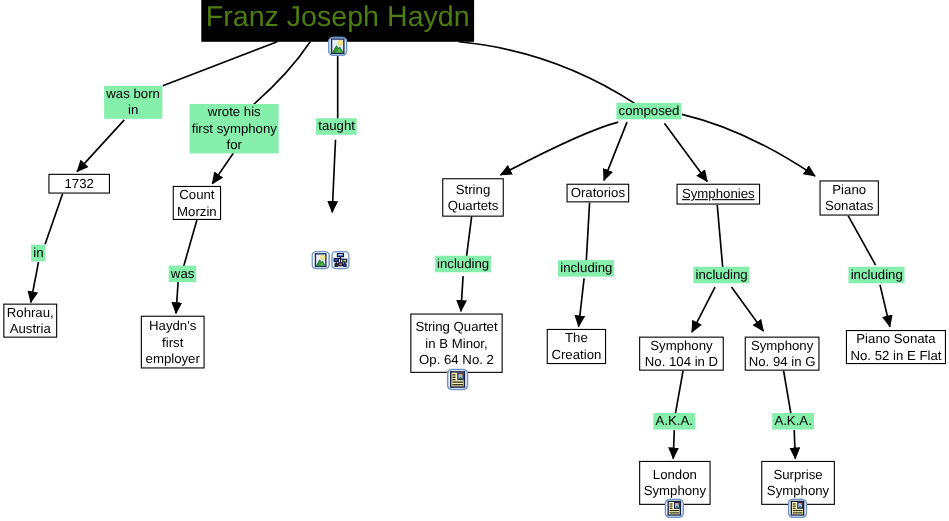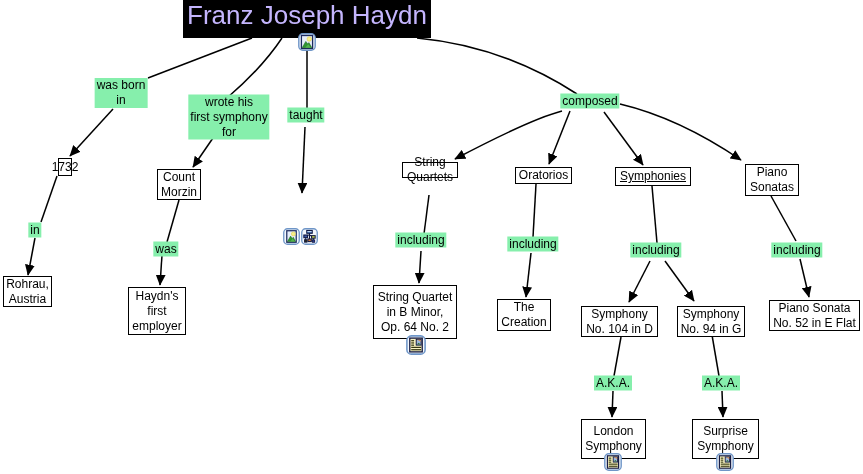--- a/index.html
+++ b/index.html
@@ -2,21 +2,21 @@
 <html><head>
 <meta charset="utf-8">
 <style>
   html,body{margin:0;padding:0;background:#ffffff;}
   .canvas{position:relative;width:863px;height:474px;background:#ffffff;overflow:hidden;
           font-family:"Liberation Sans",sans-serif;color:#000000;}
   .edges{position:absolute;left:0;top:0;width:863px;height:474px;}
   .node{position:absolute;box-sizing:border-box;border:1.5px solid #000000;background:#ffffff;
         display:flex;align-items:center;justify-content:center;text-align:center;
         font-size:12px;line-height:15px;white-space:pre-line;}
-  .node.title{background:#000000;color:#c4b5fd;border:none;font-size:26px;line-height:26px;
+  .node.title{background:#000000;color:#4d7c0f;border:none;font-size:26px;line-height:26px;
               align-items:flex-start;padding-top:2px;}
   .lph{position:absolute;transform:translate(-50%,-50%);text-align:center;
        font-size:12px;line-height:15px;white-space:pre-line;background:#86efac;padding:0 2px;}
   .iconbtn{position:absolute;box-sizing:border-box;}
   .iconbtn svg{display:block;width:100%;height:100%;}
 </style>
 </head>
 <body>
 
 <div class="canvas">
@@ -54,34 +54,34 @@
       <path d="M800,259 L809,297" marker-end="url(#ah)"></path>
       <path d="M621,337 L614,376"></path>
       <path d="M613,391 L612,417" marker-end="url(#ah)"></path>
       <path d="M712,335 L719,376"></path>
       <path d="M722,391 L723,417" marker-end="url(#ah)"></path>
     </g>
   </svg>
 
   <div class="node title" style="left:183px;top:0;width:248px;height:38px;">Franz Joseph Haydn</div>
 
-  <div class="node" style="left:58px;top:158px;width:14px;height:18px;">1732</div>
+  <div class="node" style="left:44px;top:158px;width:56px;height:18px;">1732</div>
 
   <div class="node" style="left:3px;top:276px;width:49px;height:31px;">Rohrau,
 Austria</div>
 
   <div class="node" style="left:157px;top:169px;width:44px;height:31px;">Count
 Morzin</div>
 
   <div class="node" style="left:128px;top:287px;width:58px;height:48px;">Haydn's
 first
 employer</div>
 
 
-  <div class="node" style="left:402px;top:162px;width:56px;height:16px;">String
+  <div class="node" style="left:402px;top:162px;width:56px;height:35px;">String
 Quartets</div>
 
   <div class="node" style="left:515px;top:167px;width:57px;height:17px;text-align:center;">Oratorios</div>
 
   <div class="node" style="left:615px;top:167px;width:76px;height:19px;text-decoration:underline;">Symphonies</div>
 
   <div class="node" style="left:745px;top:164px;width:54px;height:32px;">Piano
 Sonatas</div>
 
   <div class="node" style="left:373px;top:285px;width:84px;height:54px;">String Quartet
@@ -102,21 +102,21 @@
 
   <div class="node" style="left:581px;top:419px;width:65px;height:40px;">London
 Symphony</div>
 
   <div class="node" style="left:692px;top:419px;width:67px;height:40px;">Surprise
 Symphony</div>
 
   <div class="lph" style="left:121px;top:93px;">was born
 in</div>
 
-  <div class="lph" style="left:213px;top:117px;margin-left:16px;">wrote his
+  <div class="lph" style="left:213px;top:117px;">wrote his
 first symphony
 for</div>
 
   <div class="lph" style="left:306px;top:115px;">taught</div>
 
   <div class="lph" style="left:590px;top:101px;">composed</div>
 
   <div class="lph" style="left:35px;top:230px;">in</div>
 
   <div class="lph" style="left:166px;top:249px;">was</div>

